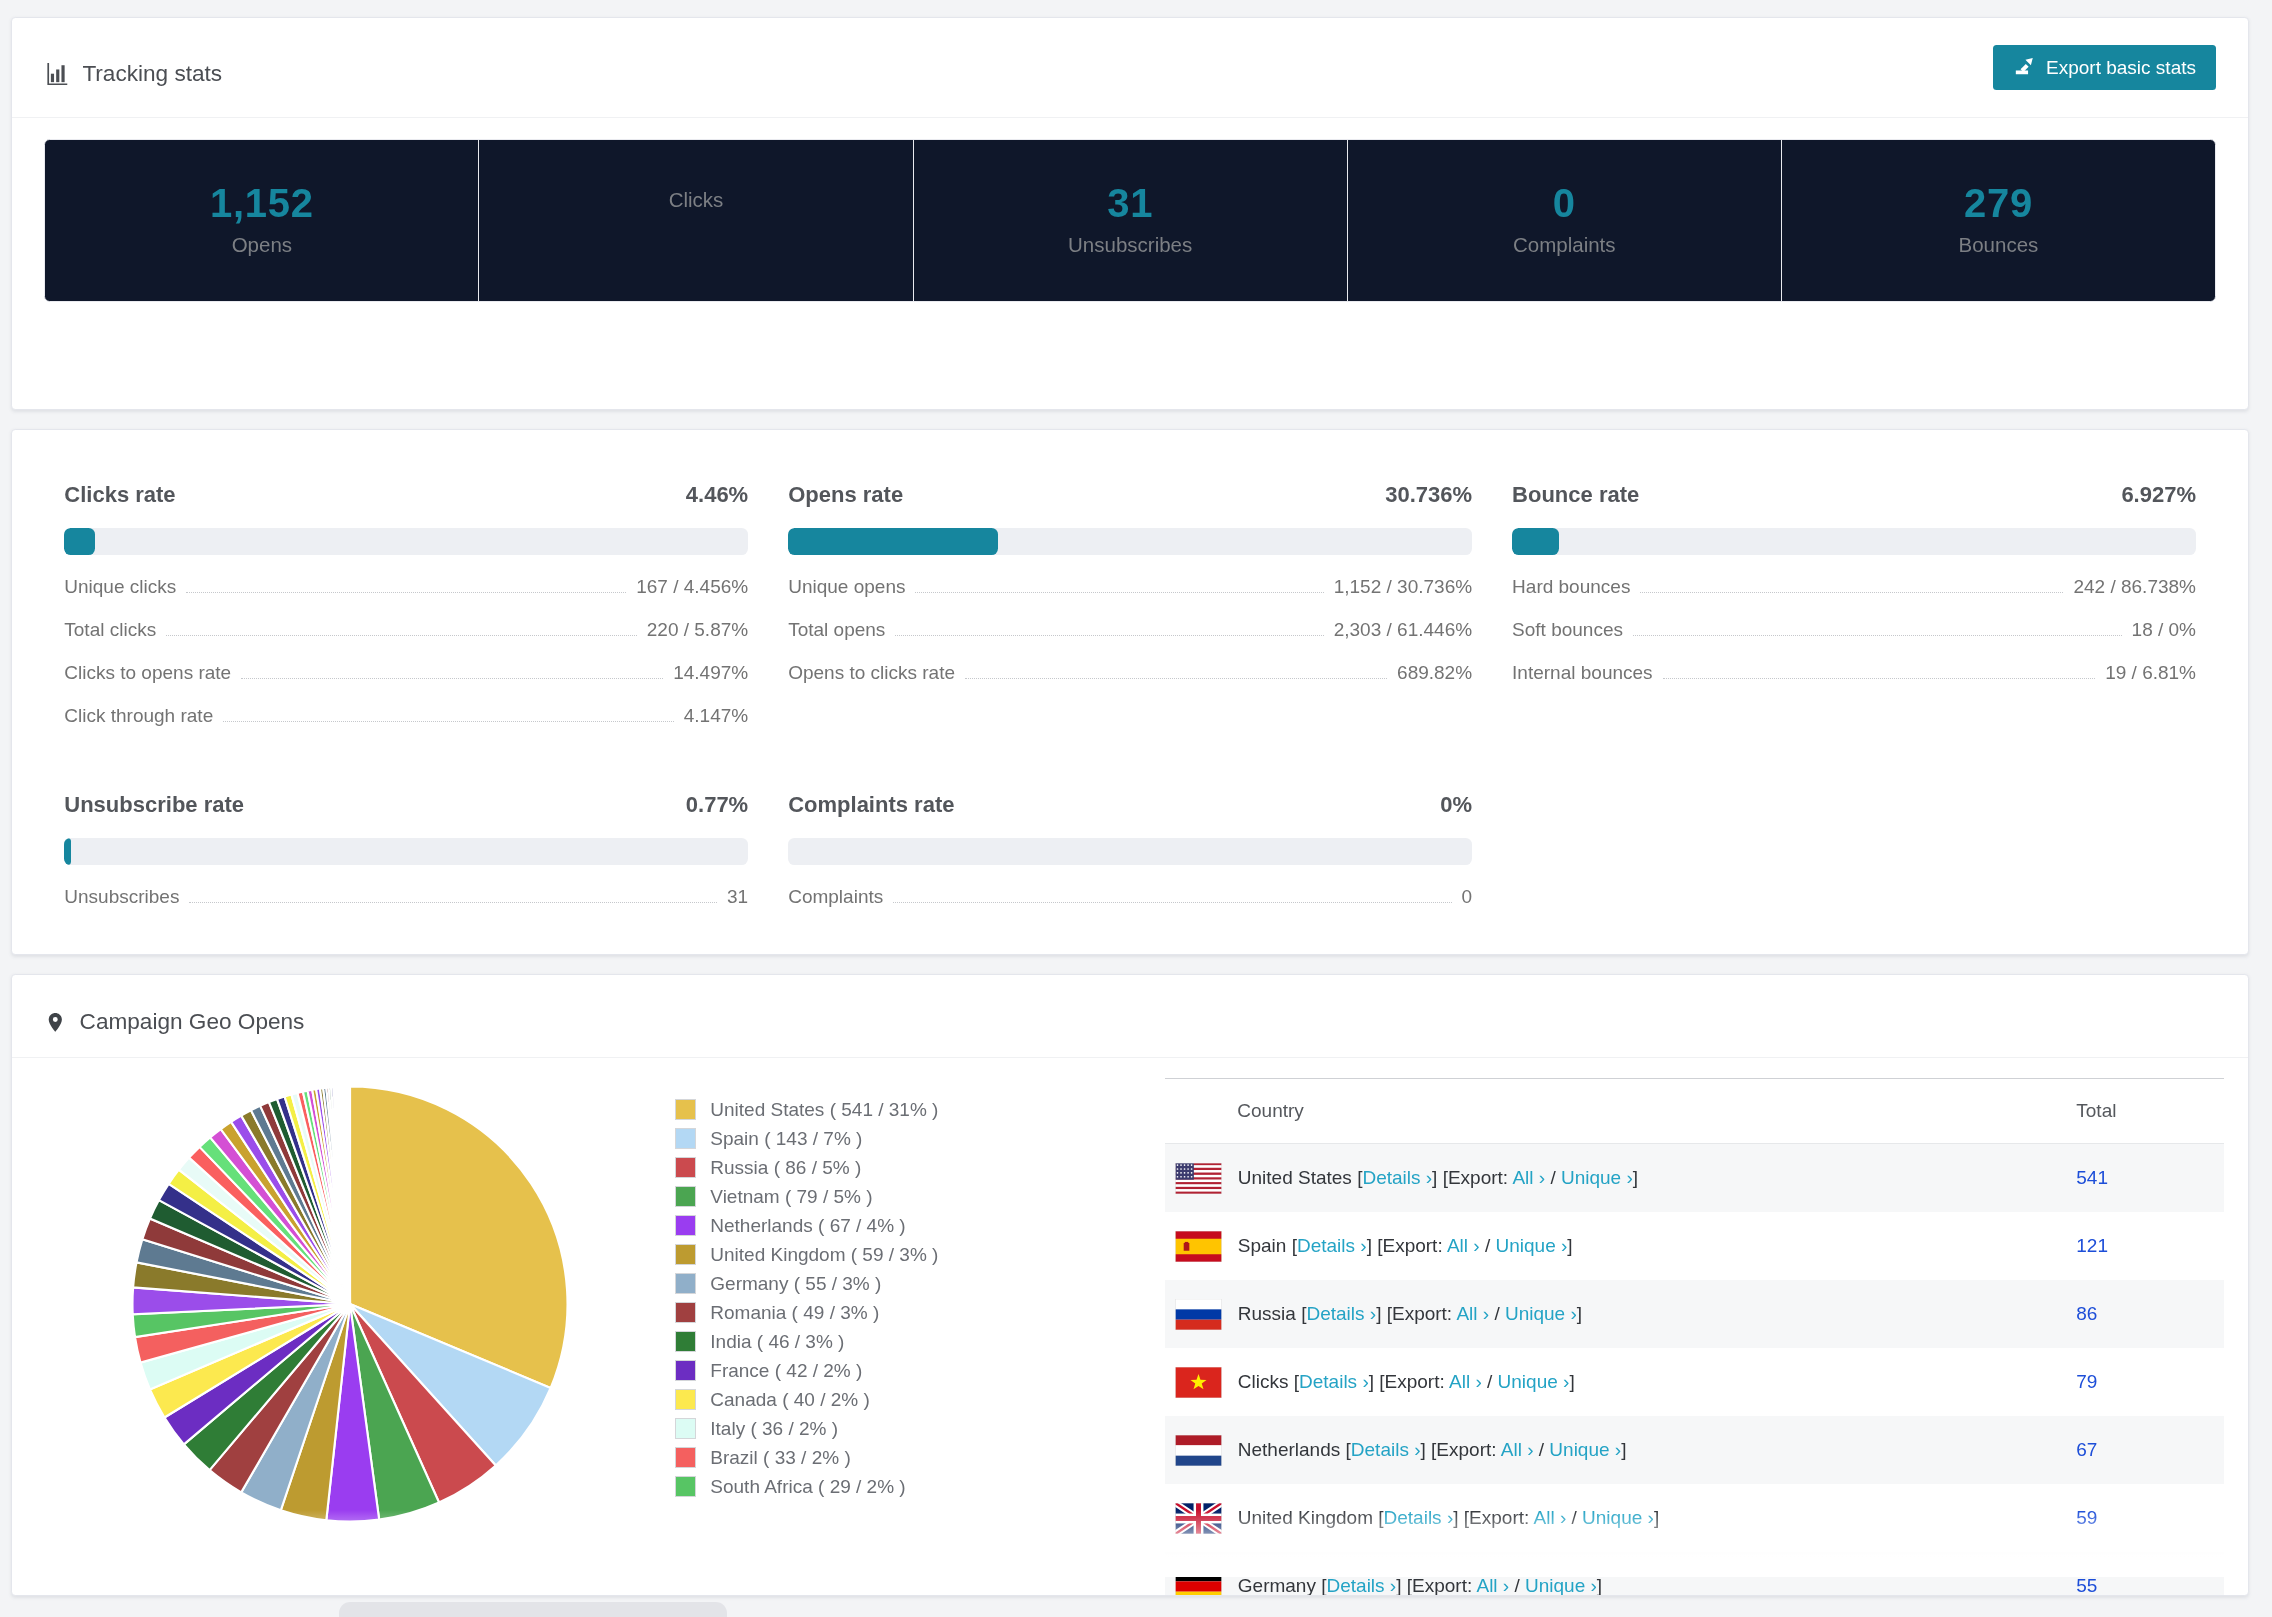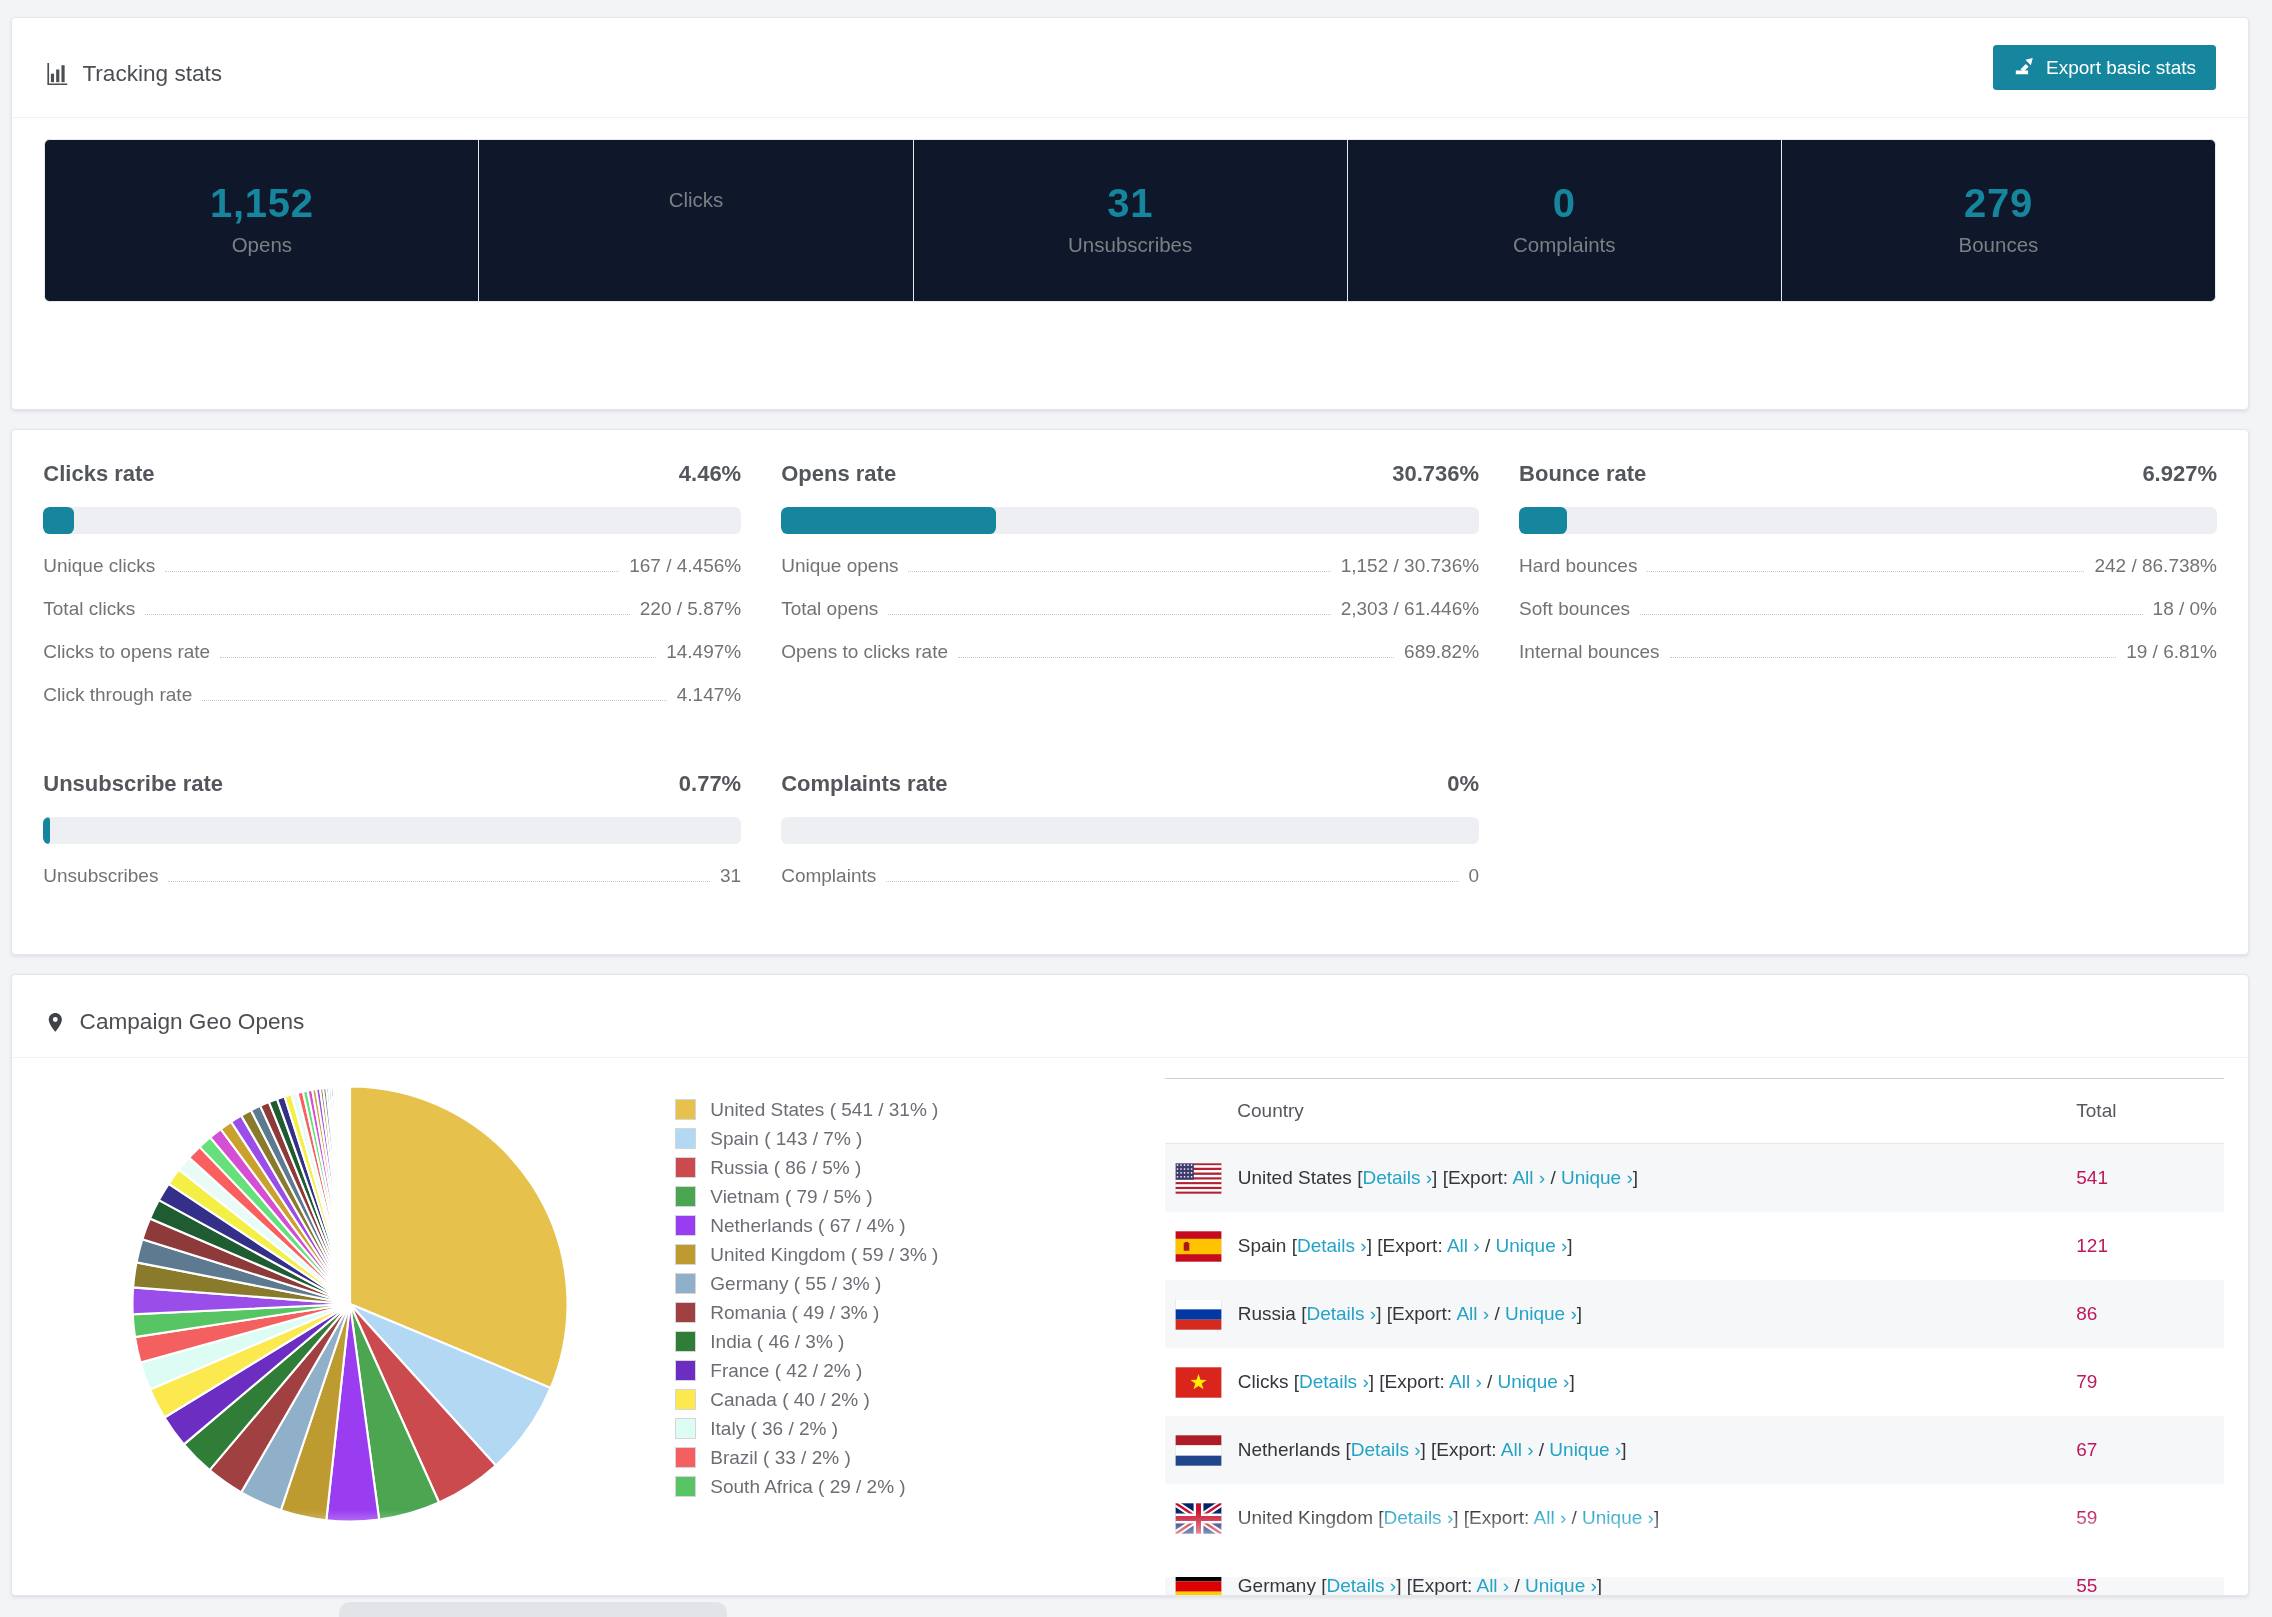--- a/index.html
+++ b/index.html
@@ -37,21 +37,21 @@
     border:0.7px solid #e9eaef;border-radius:5.6px;background:#0f172a;
   }
   .stat{flex:1;text-align:center;padding:41px 0 44px 0;}
   .stat + .stat{border-left:0.7px solid #e9eaef;}
   .stat-value{font-size:40px;font-weight:bold;color:#16869e;letter-spacing:0.7px;}
   .stat-label{font-size:20.5px;color:#7c7f84;margin-top:7px;}
 
   
   .rates-grid{
     display:grid;grid-template-columns:repeat(3,1fr);
-    column-gap:40px;row-gap:65px;padding:31px;
+    column-gap:40px;row-gap:65px;padding:52px;
   }
   .rate-head{display:flex;justify-content:space-between;align-items:baseline;}
   .rate-title,.rate-value{font-size:22px;font-weight:bold;color:#53565b;}
   .rate-bar{height:27px;border-radius:6.4px;background:#edeff3;margin-top:20px;overflow:hidden;position:relative;}
   .rate-fill{position:absolute;left:0;top:0;bottom:0;background:#16869e;border-radius:6.4px;}
   .rate-rows{margin-top:10px;}
   .rate-row{display:flex;align-items:baseline;margin-top:21px;font-size:19px;color:#737373;}
   .rate-row .leader{flex:1;border-bottom:1.4px dotted #c6c8cc;margin:0 10px 5px 10px;align-self:flex-end;}
 
   
@@ -64,21 +64,21 @@
   .geo-table{position:absolute;left:1153px;top:20px;width:1059px;border-top:1.4px solid #cfd1d5;}
   .geo-thead{display:flex;align-items:center;height:64px;font-size:19px;color:#55585d;
     border-bottom:1.4px solid #e6e8ea;}
   .geo-thead .col-country{padding-left:72px;flex:1;}
   .geo-thead .col-total{width:148px;}
   .geo-row{display:flex;align-items:center;height:68px;font-size:19px;}
   .geo-row.striped{background:#f6f7f8;}
   .geo-row .flag{width:47px;height:31px;margin-left:10px;flex:0 0 47px;}
   .geo-row .flag svg{display:block;}
   .geo-row .country-cell{flex:1;padding-left:15.5px;color:#33363b;white-space:nowrap;}
-  .geo-row .total-cell{width:148px;color:#be185d;}
+  .geo-row .total-cell{width:148px;color:#1d4ed8;}
   .geo-row a{color:#24a3c5;text-decoration:none;cursor:pointer;}
   .table-fade{position:absolute;left:0;right:0;bottom:0;height:67px;
     background:linear-gradient(rgba(255,255,255,0),#ffffff 70%);pointer-events:none;}
 
   .bottom-blob{
     position:absolute;left:339px;top:1602px;width:388px;height:21px;
     background:#e3e4e8;border-radius:11.3px 11.3px 0 0;filter:blur(0.7px);
   }
 </style>
 </head>

